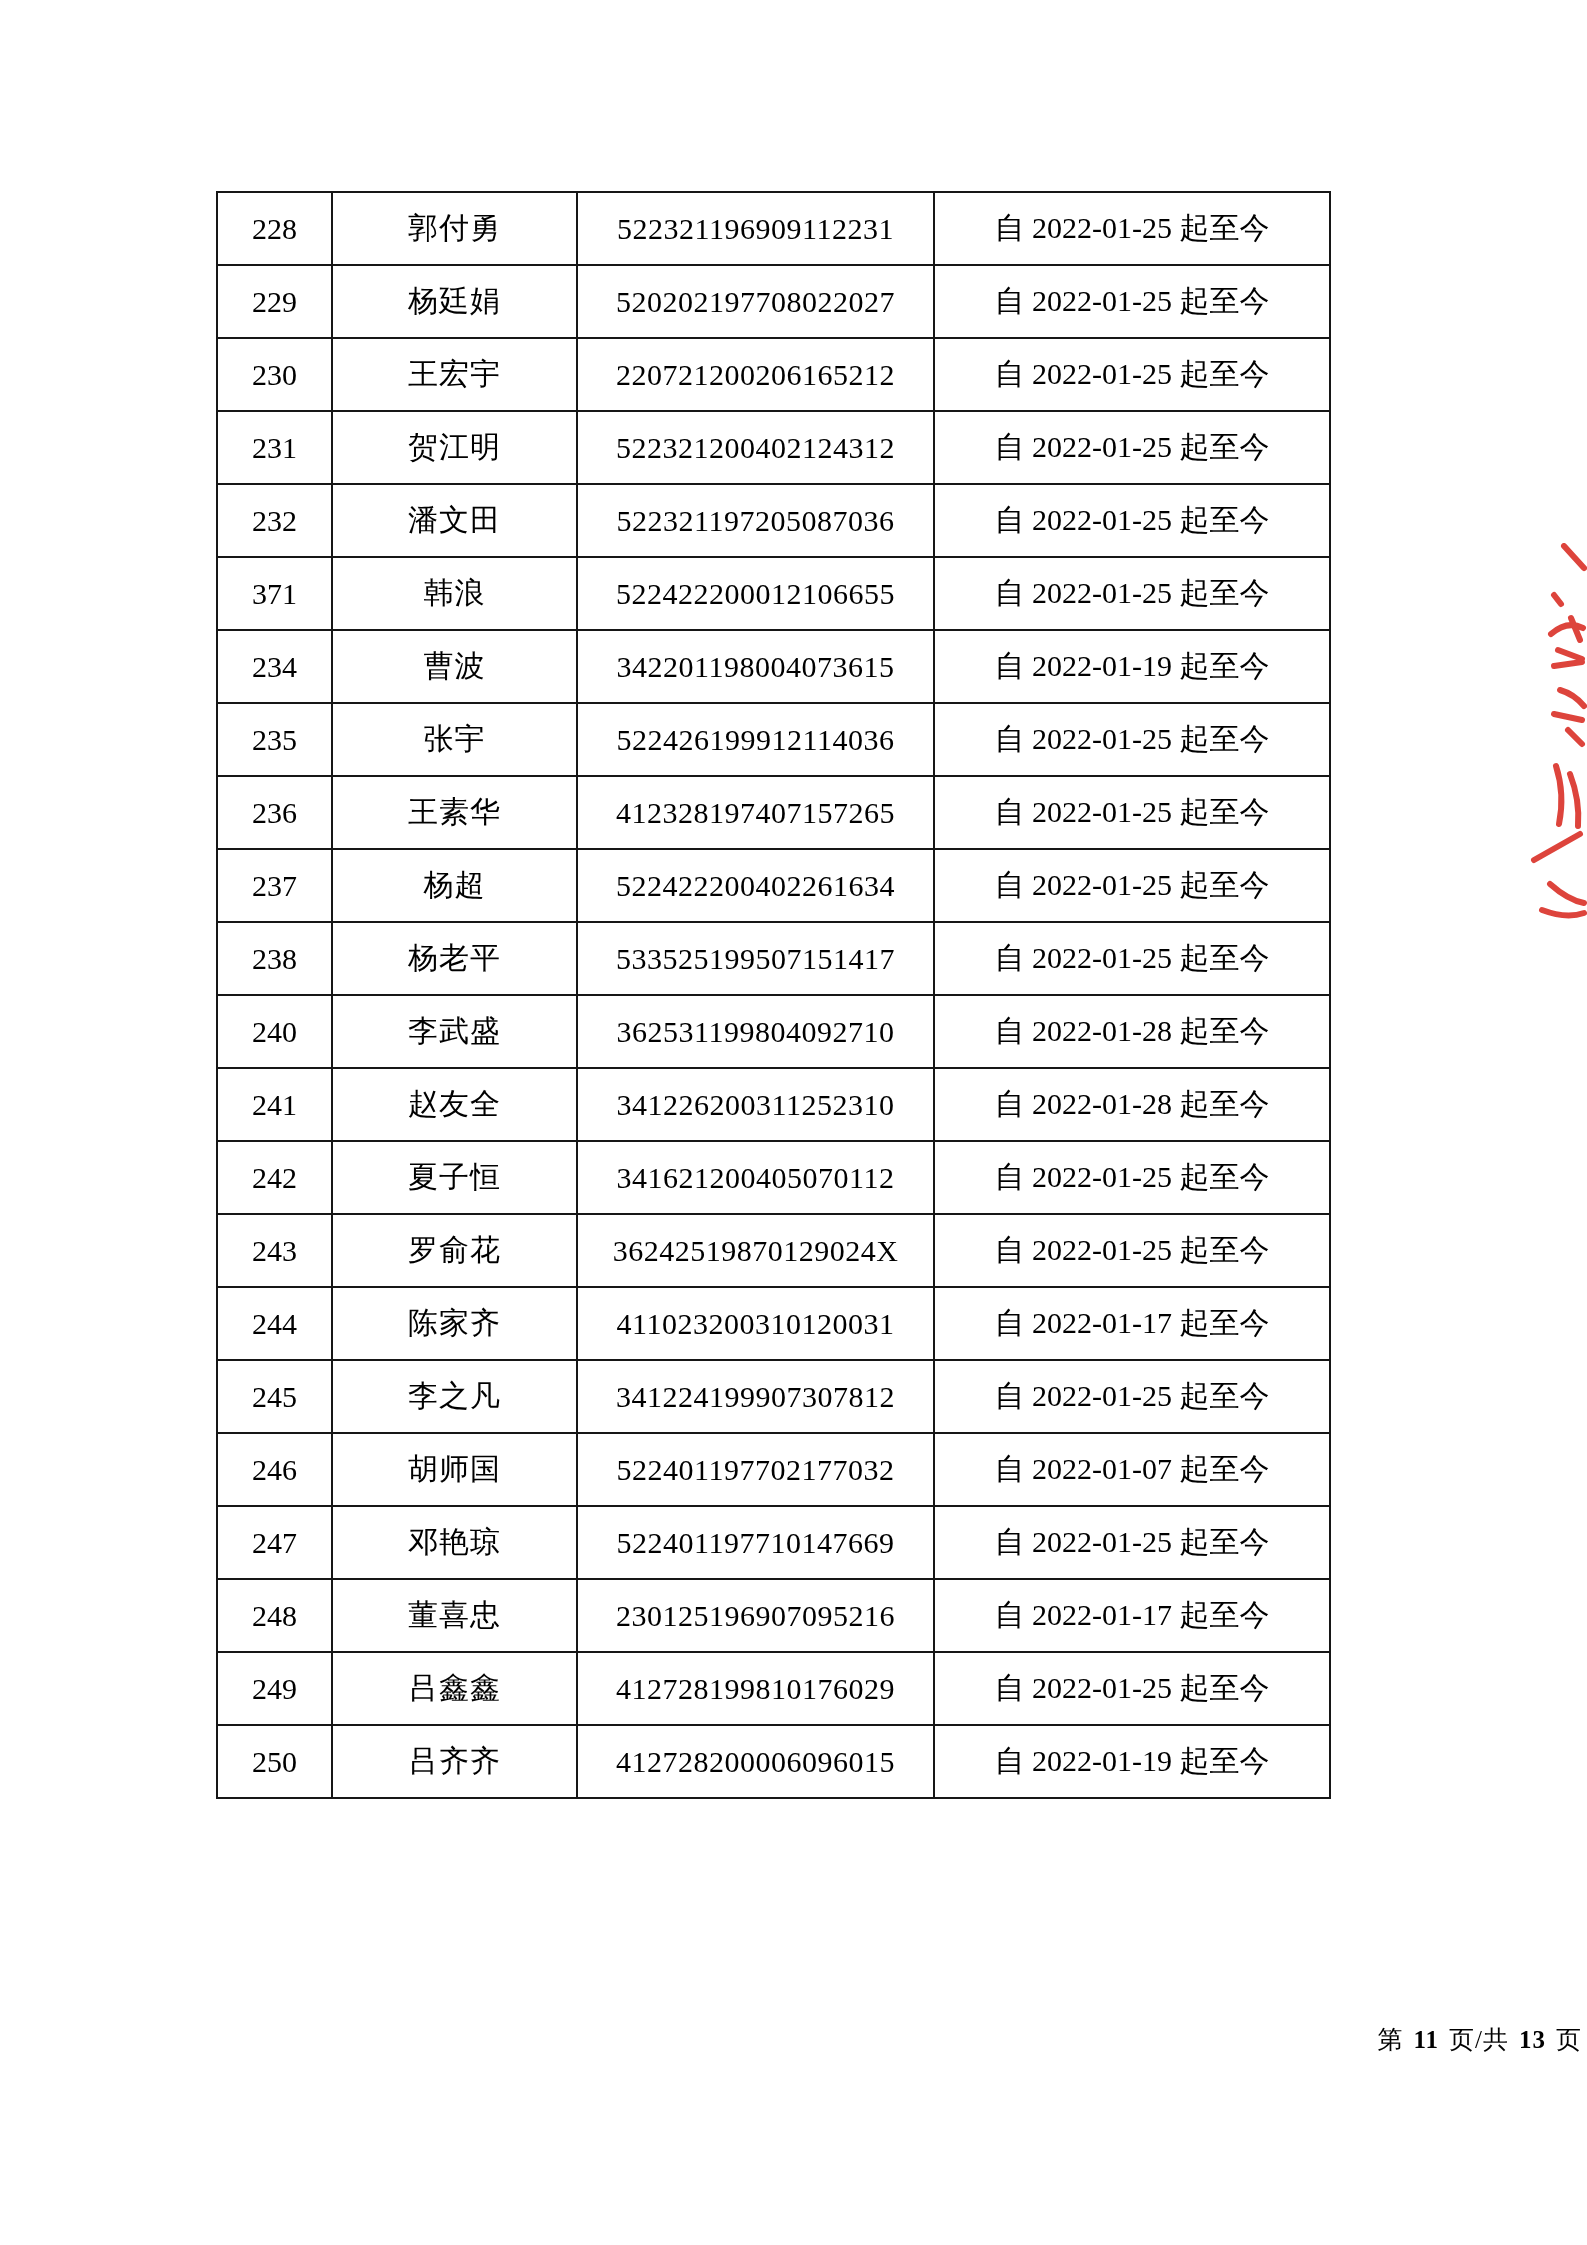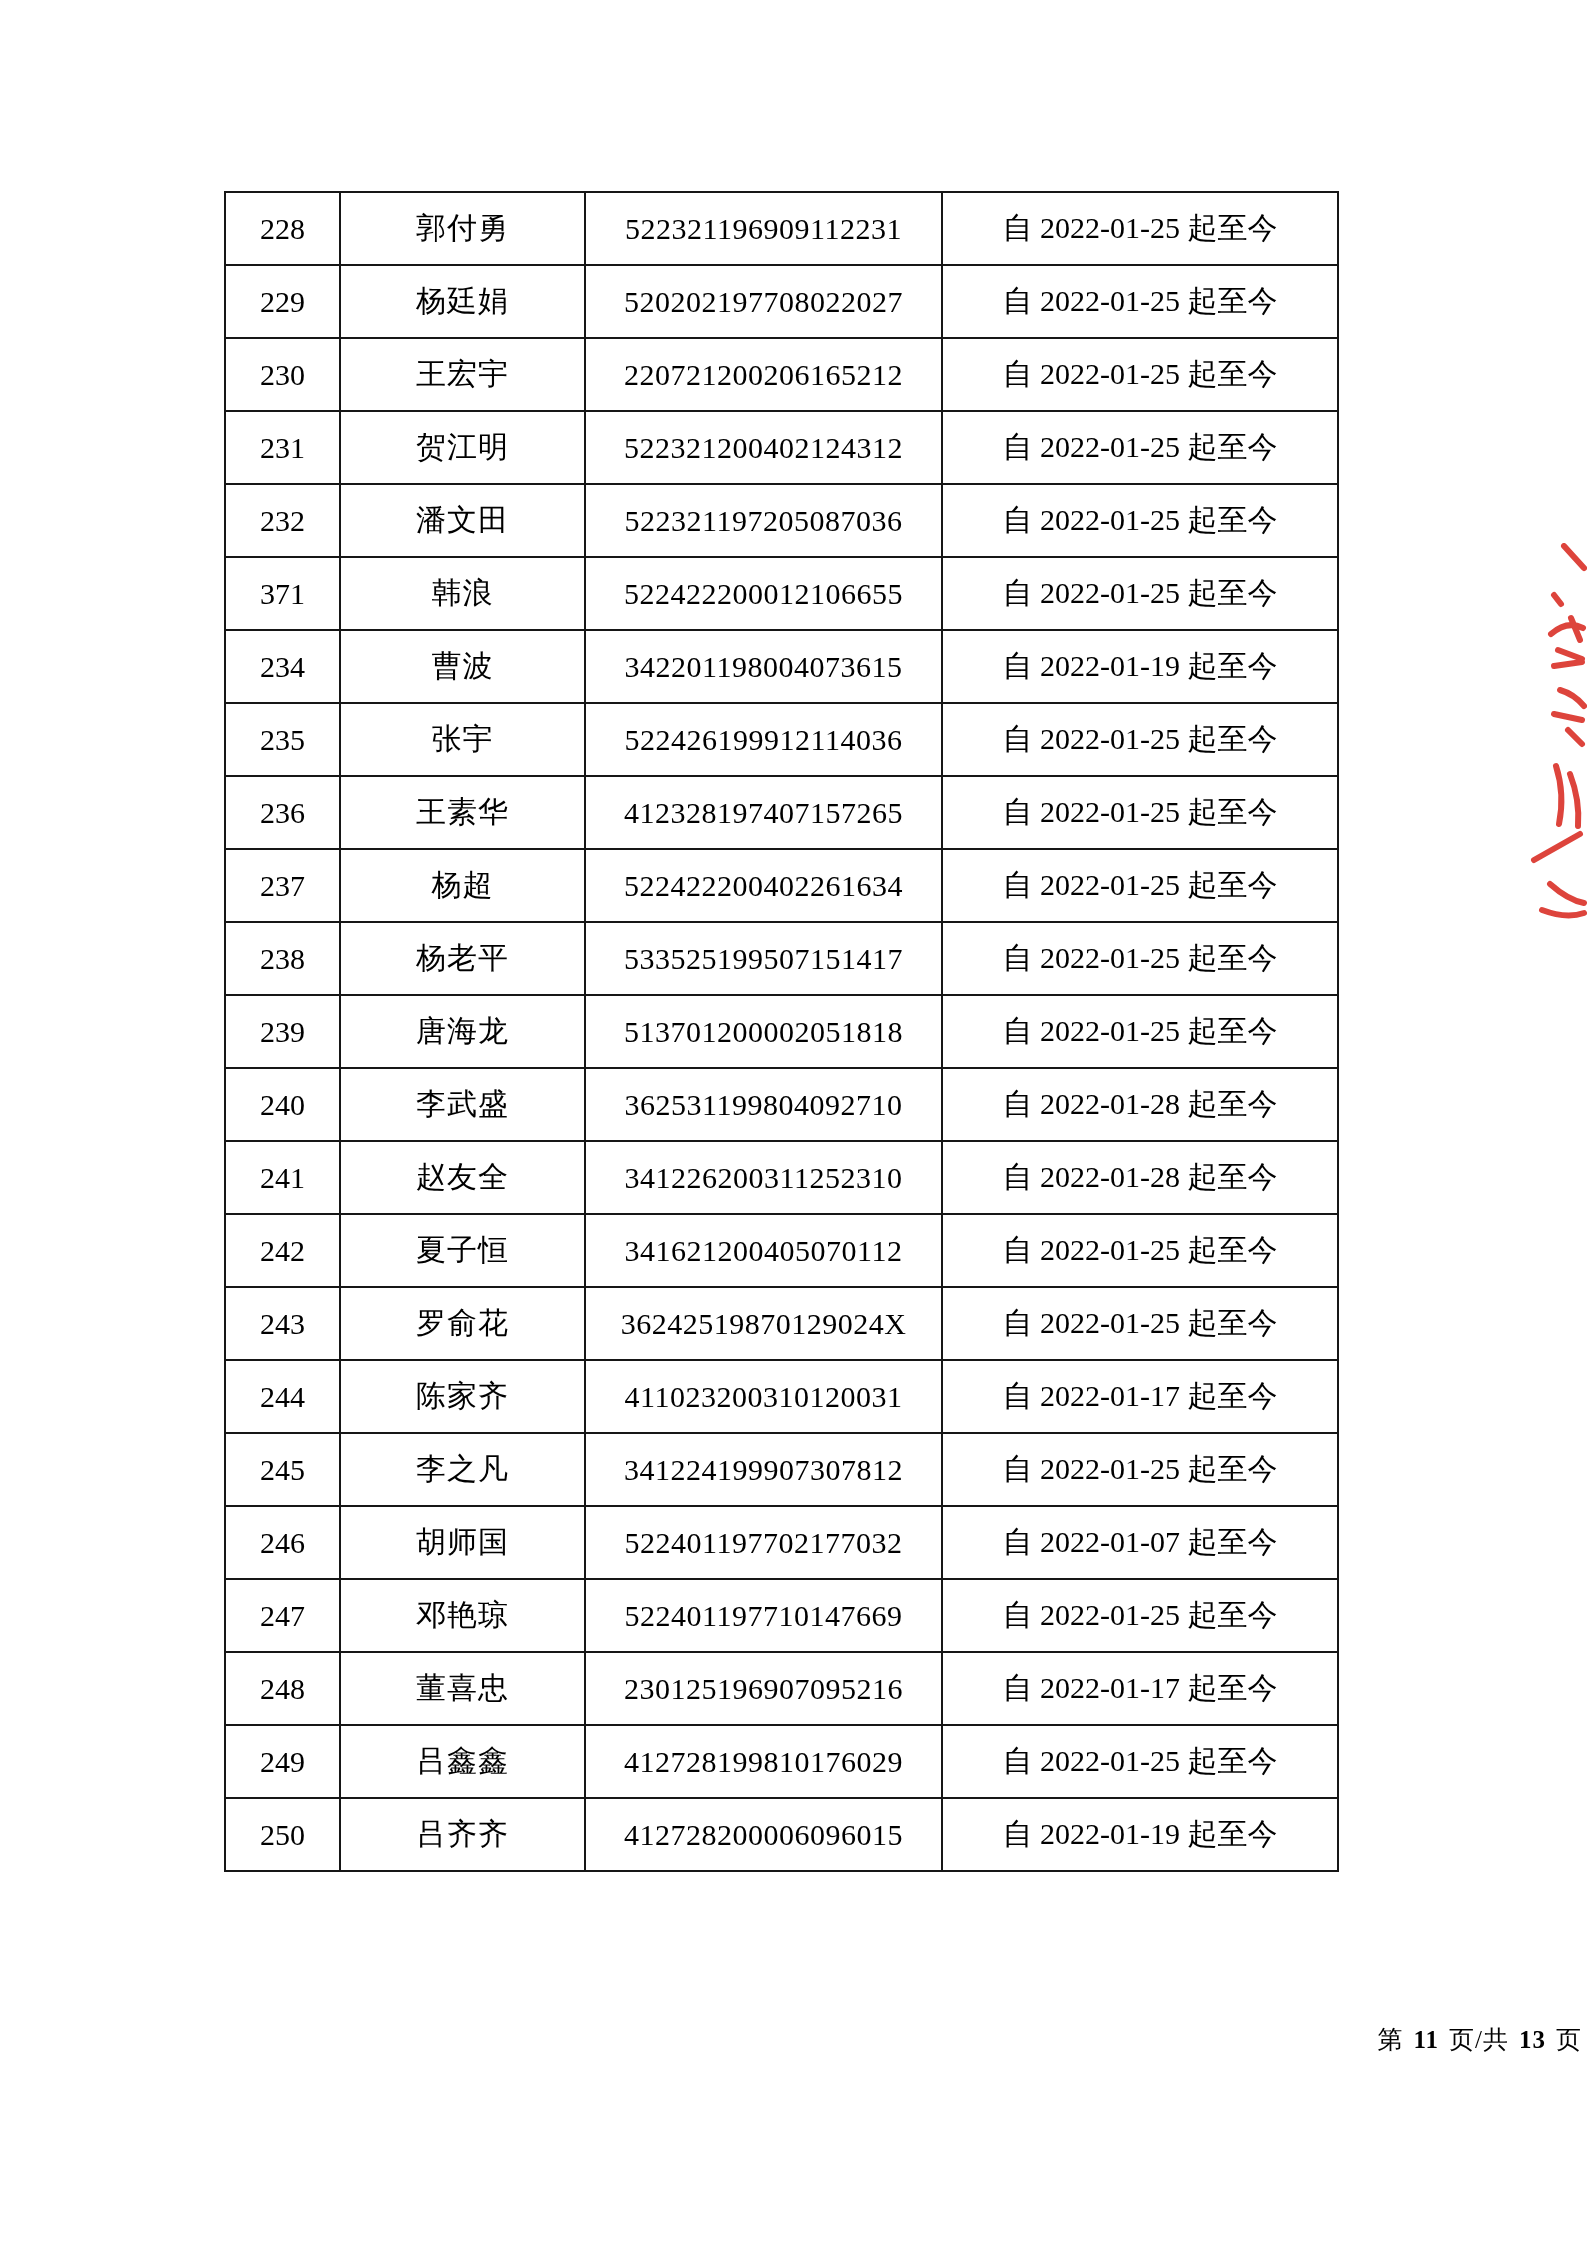--- a/index.html
+++ b/index.html
@@ -6,21 +6,21 @@
   body{
     width:1587px;height:2245px;
     background:#ffffff;
     position:relative;
     overflow:hidden;
     font-family:"Liberation Serif","DejaVu Serif",serif;
     color:#000;
   }
   .page{position:absolute;inset:0;}
   table.roster{
-    position:absolute;left:224px;top:191px;
+    position:absolute;left:216px;top:191px;
     width:1113px;
     border-collapse:collapse;
     table-layout:fixed;
     border-radius:13px;
   }
   table.roster td{
     border:2px solid #161616;
     height:71px;
     text-align:center;
     vertical-align:middle;
@@ -118,26 +118,20 @@
         <tr>
       <td class="c-no">237</td>
       <td class="c-name">杨超</td>
       <td class="c-id">522422200402261634</td>
       <td class="c-period">自 2022-01-25 起至今</td>
     </tr>
         <tr>
       <td class="c-no">238</td>
       <td class="c-name">杨老平</td>
       <td class="c-id">533525199507151417</td>
-      <td class="c-period">自 2022-01-25 起至今</td>
-    </tr>
-        <tr>
-      <td class="c-no">239</td>
-      <td class="c-name">唐海龙</td>
-      <td class="c-id">513701200002051818</td>
       <td class="c-period">自 2022-01-25 起至今</td>
     </tr>
         <tr>
       <td class="c-no">240</td>
       <td class="c-name">李武盛</td>
       <td class="c-id">362531199804092710</td>
       <td class="c-period">自 2022-01-28 起至今</td>
     </tr>
         <tr>
       <td class="c-no">241</td>

